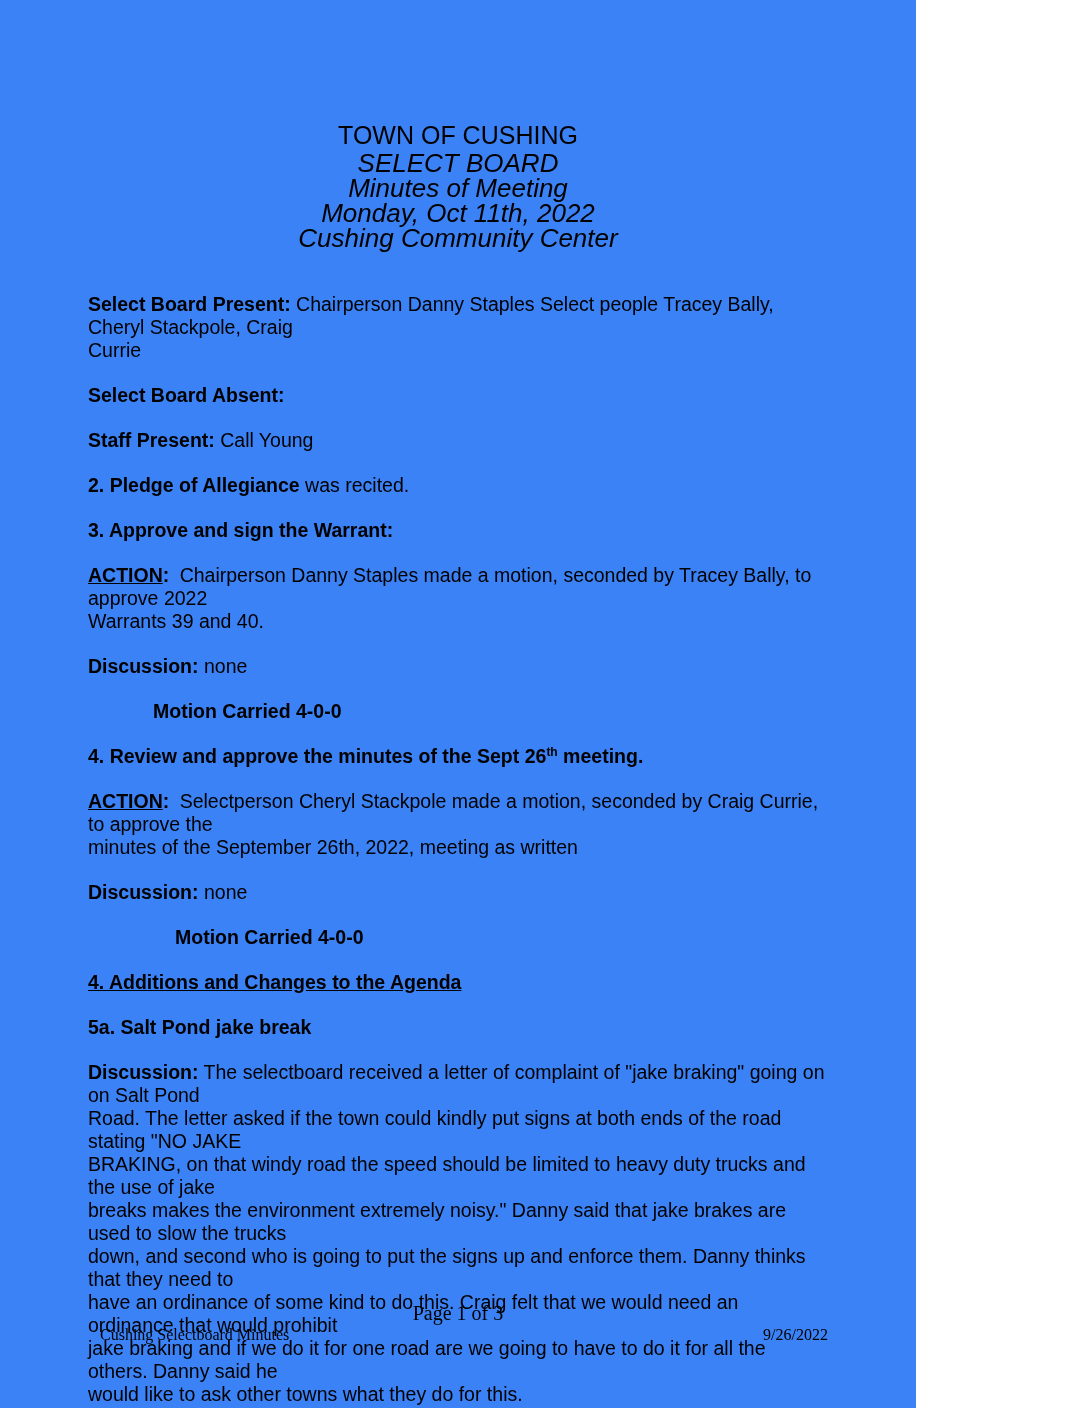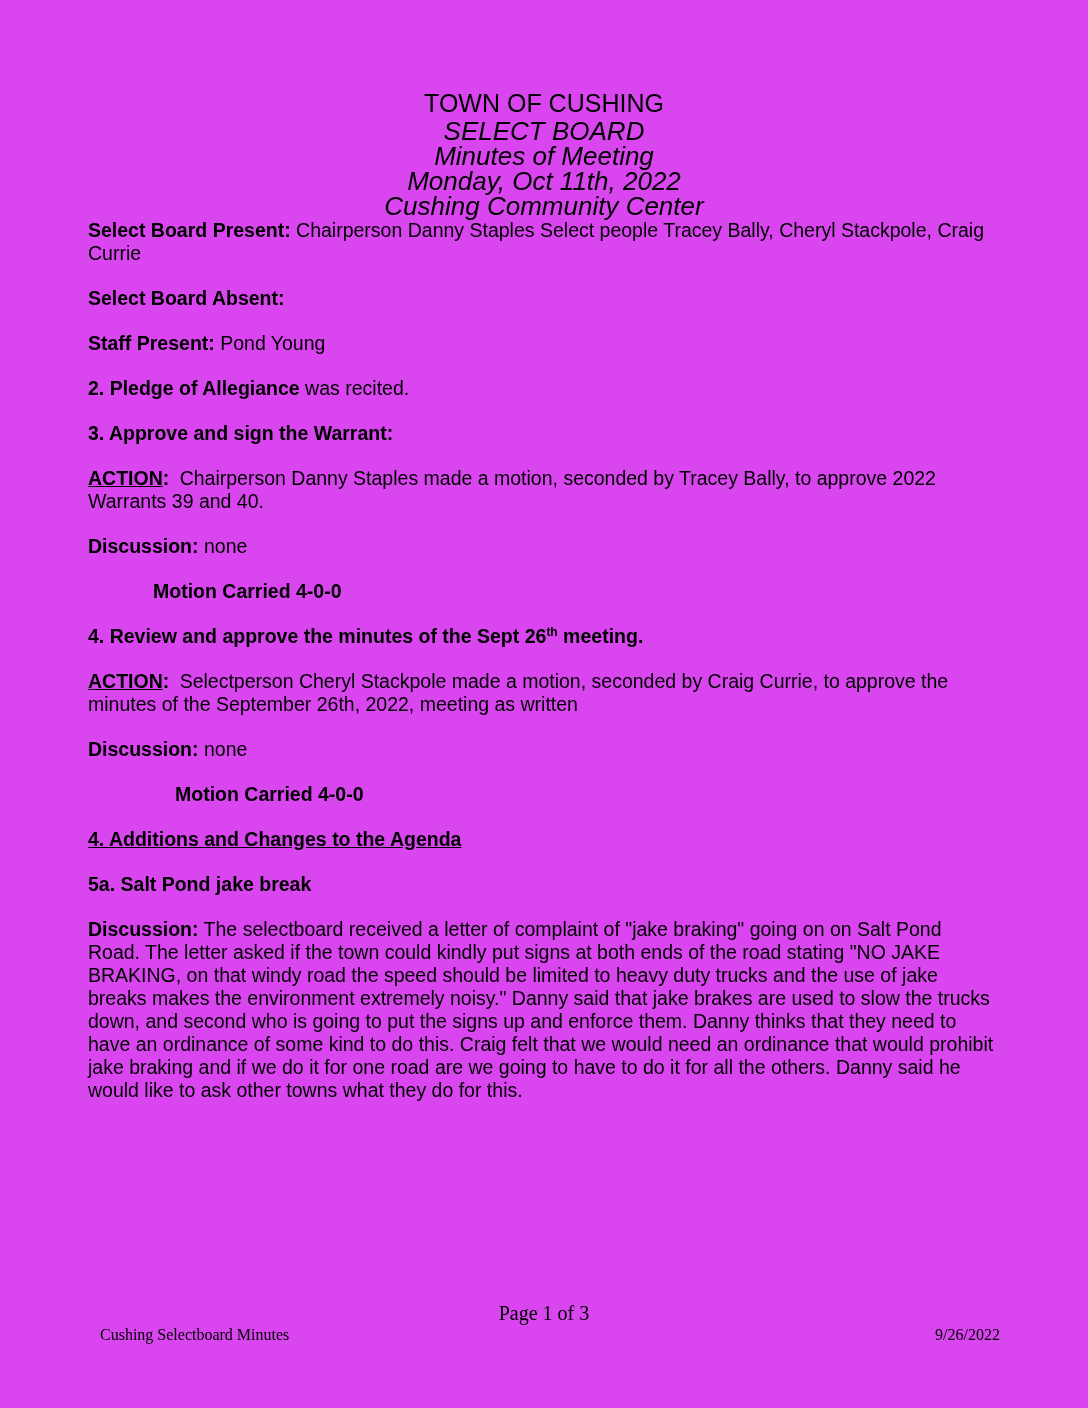--- a/index.html
+++ b/index.html
@@ -1,31 +1,31 @@
 <!DOCTYPE html>
 <html><head>
 <meta charset="utf-8">
 <style>
   html, body { margin: 0; padding: 0; }
   body { background: #ffffff; }
   .page {
     position: relative;
-    width: 1088px;
+    width: 916px;
     height: 1408px;
-    background: #d946ef;
+    background: #3b82f6;
     color: #000000;
     font-family: "Liberation Sans", sans-serif;
     box-sizing: border-box;
-    padding: 88px 88px 0 88px;
+    padding: 120px 88px 0 88px;
     overflow: hidden;
   }
   .doc-header { text-align: center; }
   .doc-title { font-size: 25px; line-height: 31px; }
   .doc-sub { font-size: 26px; line-height: 25px; font-style: italic; }
-  .doc-body { font-size: 19.5px; line-height: 23px; }
+  .doc-body { margin-top: 42px; font-size: 19.5px; line-height: 23px; }
   .doc-body p { margin: 0 0 22px 0; }
   .b { font-weight: bold; }
   .u { text-decoration: underline; }
   .ml { white-space: pre-line; }
   .gap { margin-right: 5px; }
   .ind1 { padding-left: 65px; }
   .ind2 { padding-left: 87px; }
   sup.ord { font-size: 12px; vertical-align: super; line-height: 0; }
   .page-num {
     position: absolute;
@@ -55,21 +55,21 @@
     <div class="doc-sub">Cushing Community Center</div>
   </div>
 
   <div class="doc-body">
 
     <p><span class="b">Select Board Present:</span> <span class="ml">Chairperson Danny Staples Select people Tracey Bally, Cheryl Stackpole, Craig
 Currie</span></p>
 
     <p><span class="b">Select Board Absent:</span></p>
 
-    <p><span class="b">Staff Present:</span> <span>Pond Young</span></p>
+    <p><span class="b">Staff Present:</span> <span>Call Young</span></p>
 
 
 
     <p><span class="b">2. Pledge of Allegiance</span> <span>was recited.</span></p>
 
     <p><span class="b">3. Approve and sign the Warrant:</span></p>
 
     <p><span class="b u">ACTION</span><span class="b gap">:</span> <span class="ml">Chairperson Danny Staples made a motion, seconded by Tracey Bally, to approve 2022
 Warrants 39 and 40.</span></p>
 

